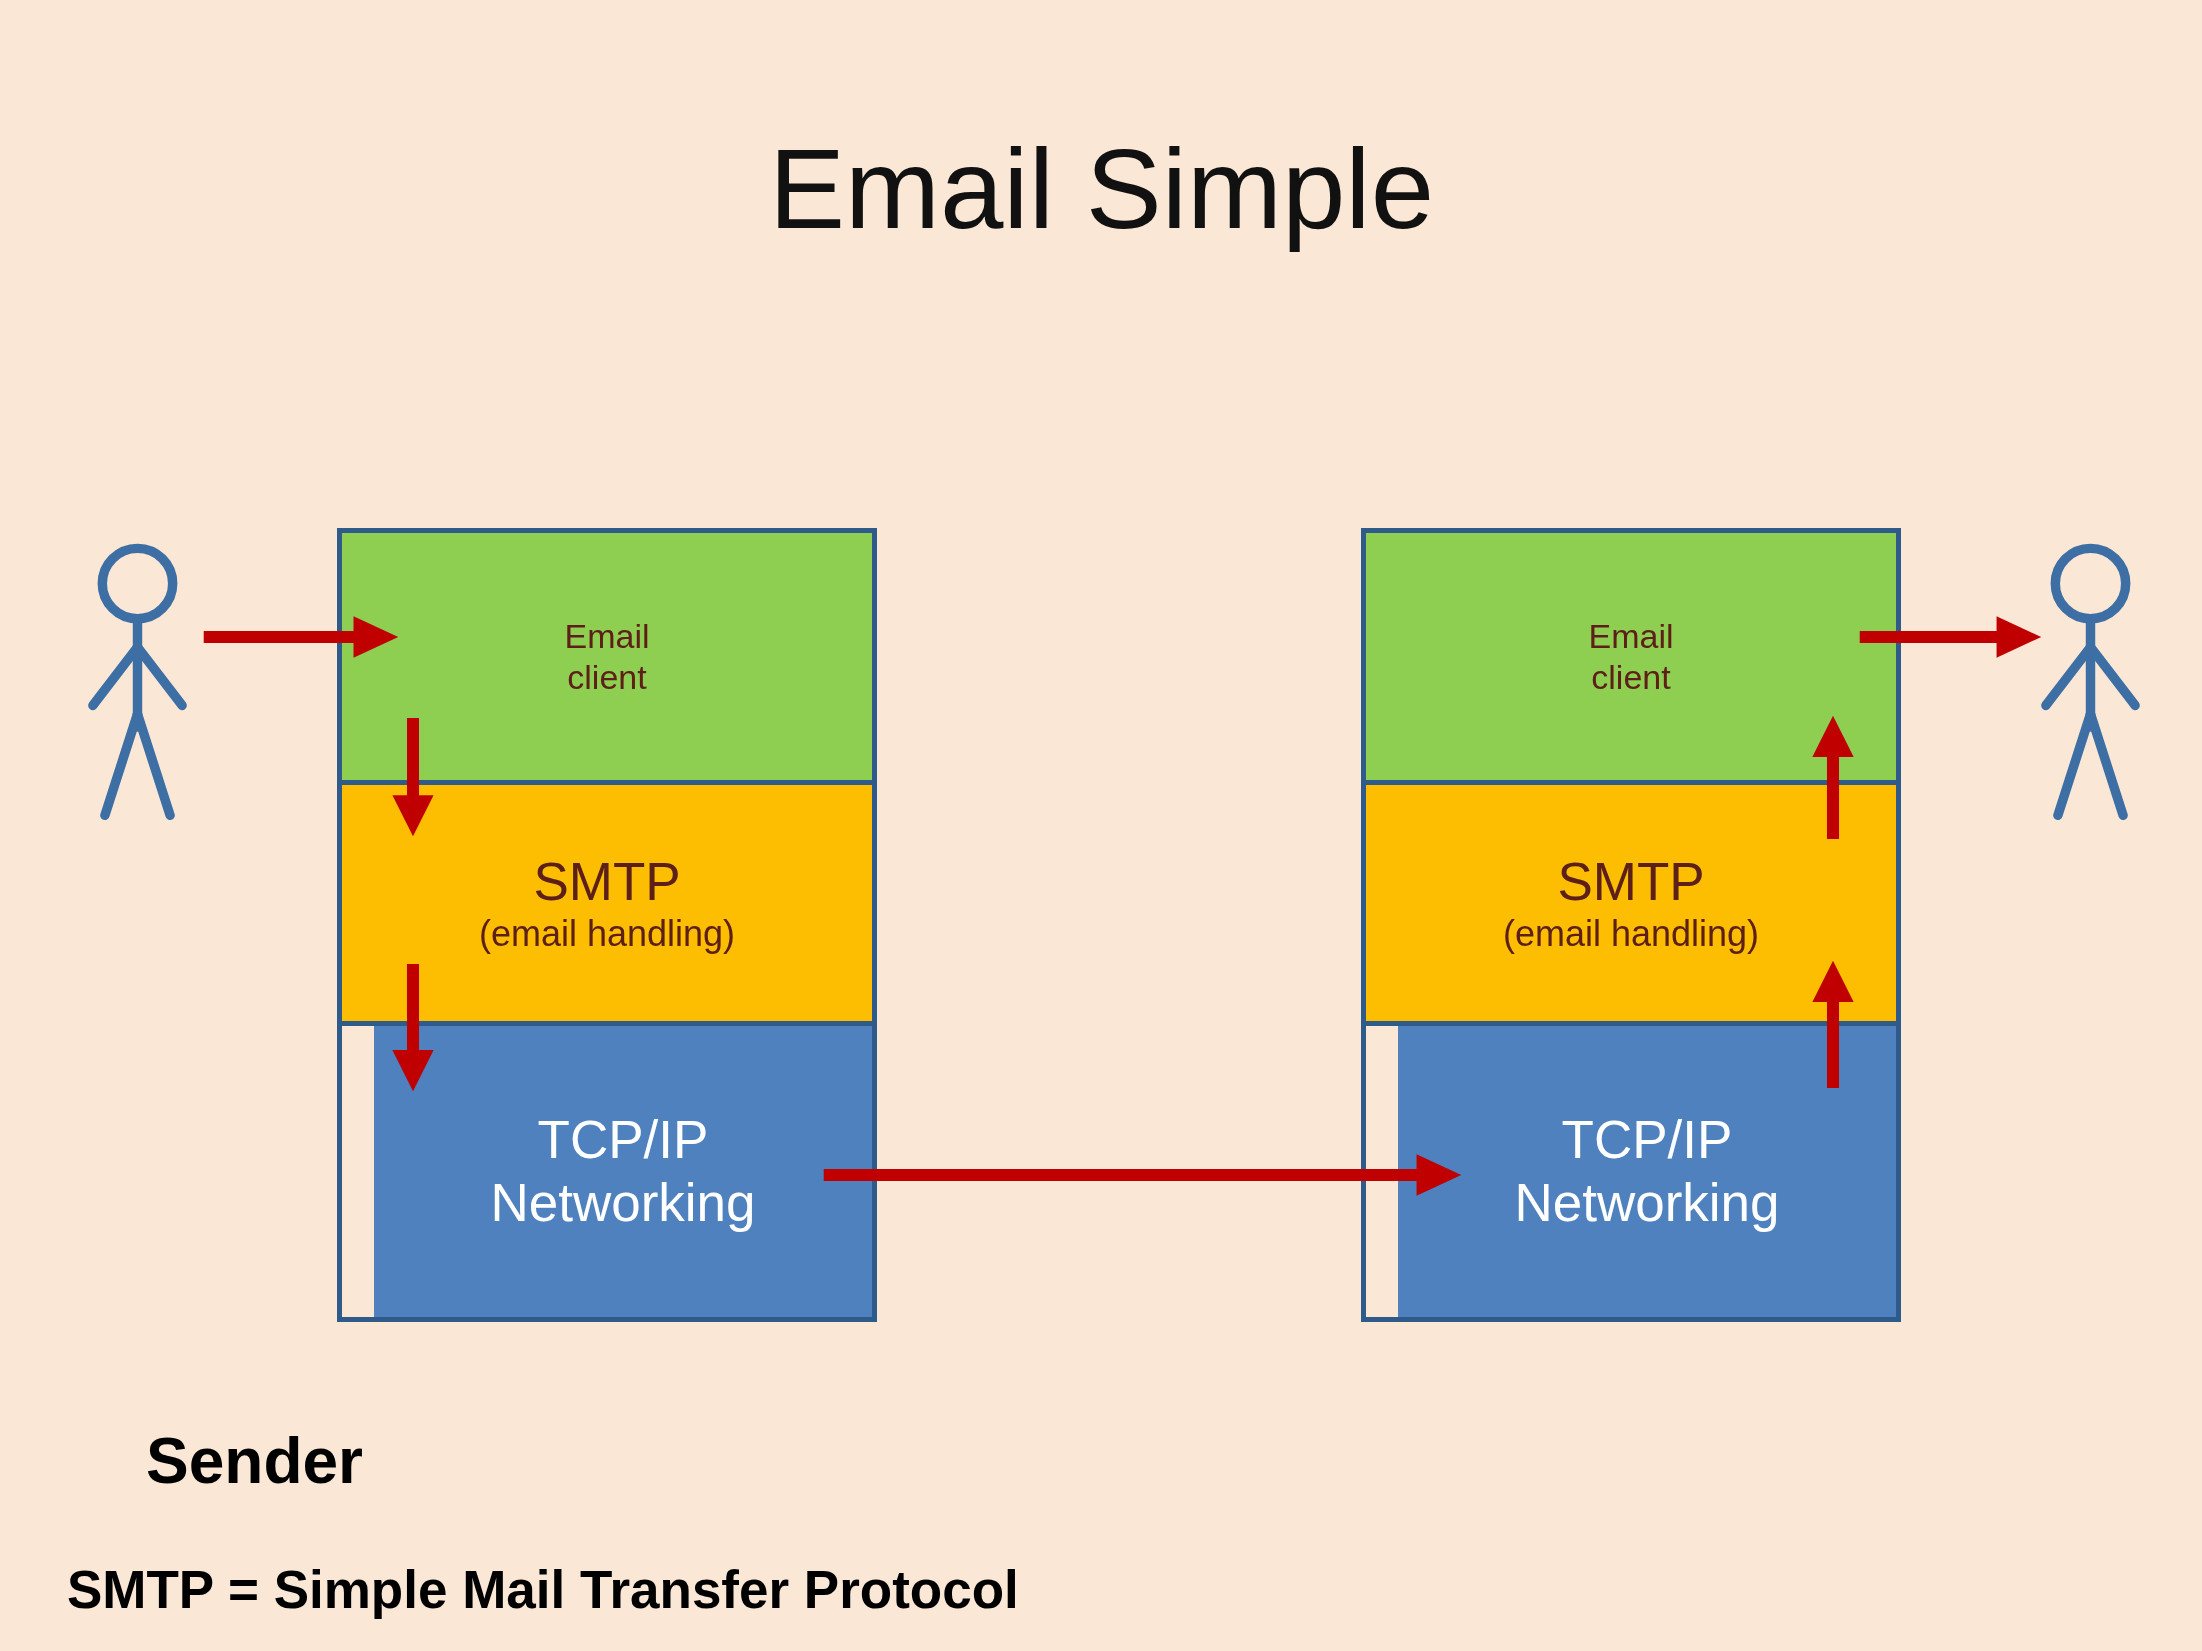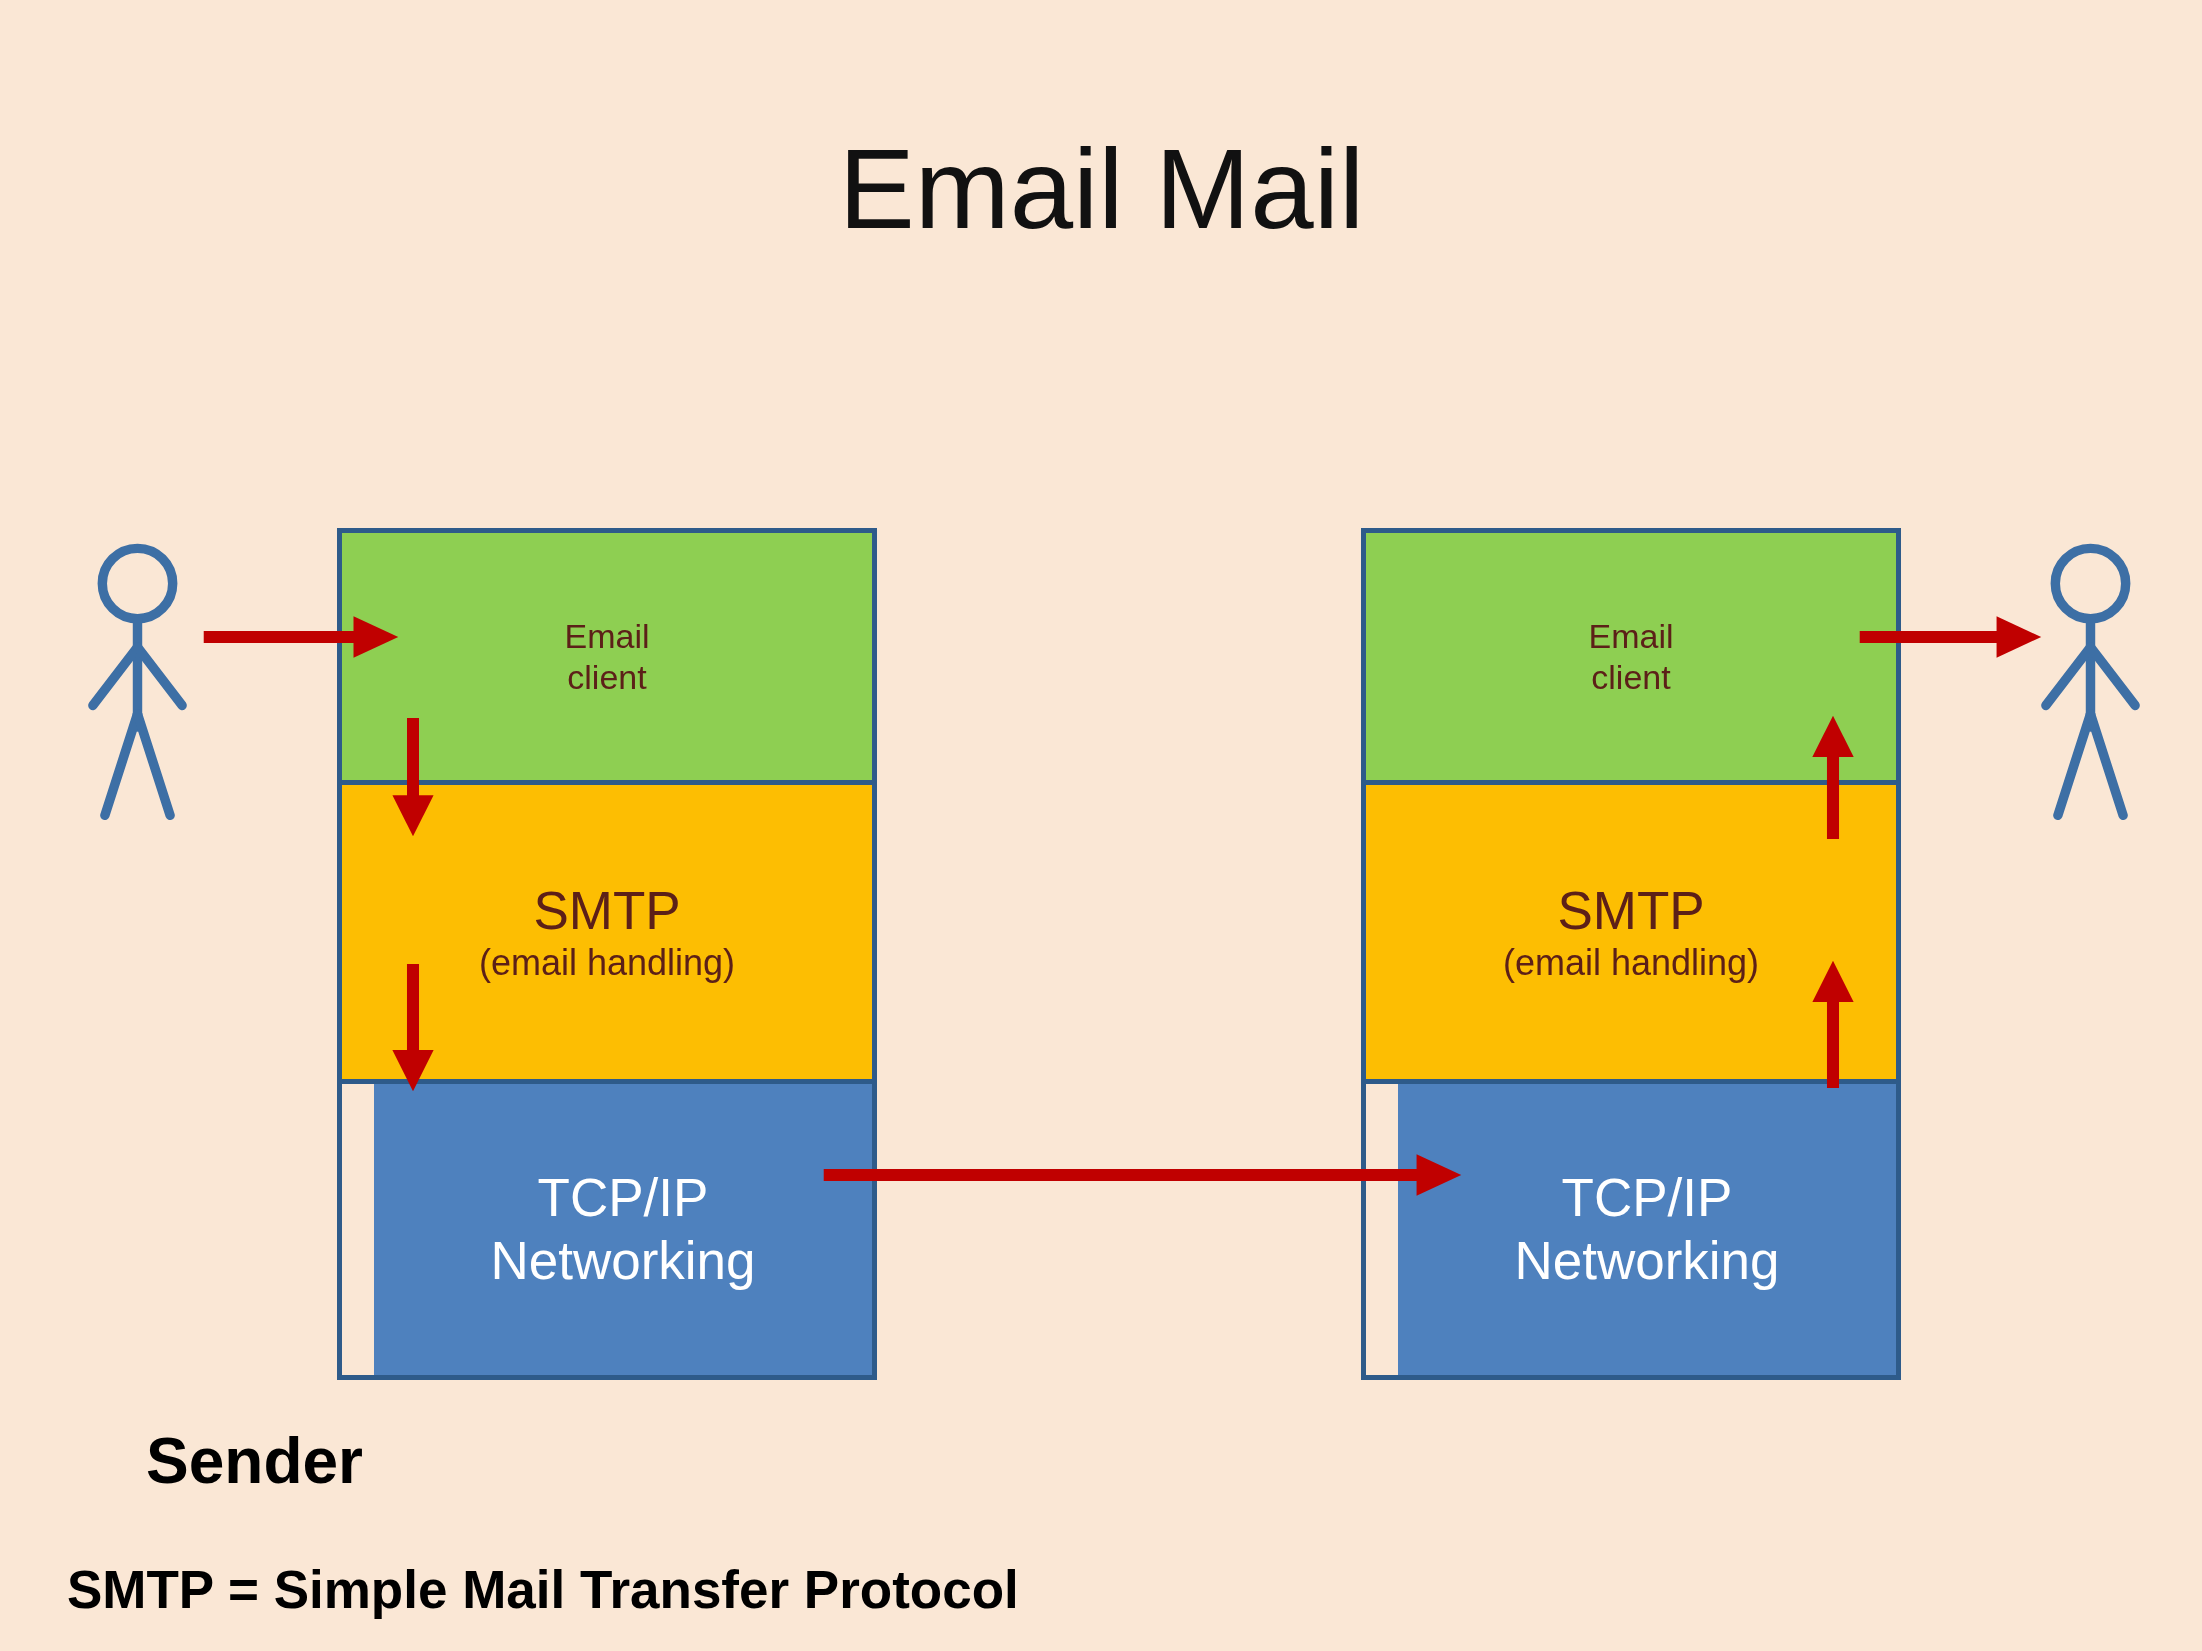--- a/index.html
+++ b/index.html
@@ -56,21 +56,21 @@
     overflow: hidden;
   }
   .layer-client {
     height: 247px;
     background: #8ECF52;
     color: #5C2018;
     font-size: 34px;
     line-height: 1.18;
   }
   .layer-smtp {
-    height: 304px;
+    height: 246px;
     background: #FDBE02;
     color: #5C2018;
     font-size: 53px;
     line-height: 1.18;
     border-top: 5.2px solid #2E5B8A;
     border-bottom: 5.2px solid #2E5B8A;
   }
   .layer-smtp .sub { font-size: 36px; }
   .layer-tcp {
     height: 291px;
@@ -115,21 +115,21 @@
     font-weight: 700;
     color: #000000;
     white-space: nowrap;
   }
 </style>
 </head>
 <body>
 
 <div id="slide">
 
-  <div id="title">Email Mail</div>
+  <div id="title">Email Simple</div>
 
   <div class="stack" id="stack-sender">
     <div class="layer layer-client">
       <span class="layer-line">Email</span>
       <span class="layer-line">client</span>
     </div>
     <div class="layer layer-smtp">
       <span class="layer-line">SMTP</span>
       <span class="layer-line sub">(email handling)</span>
     </div>

